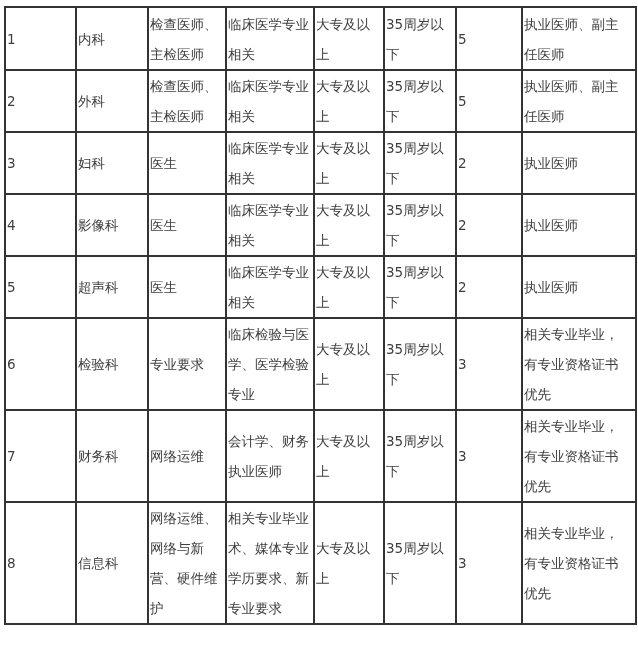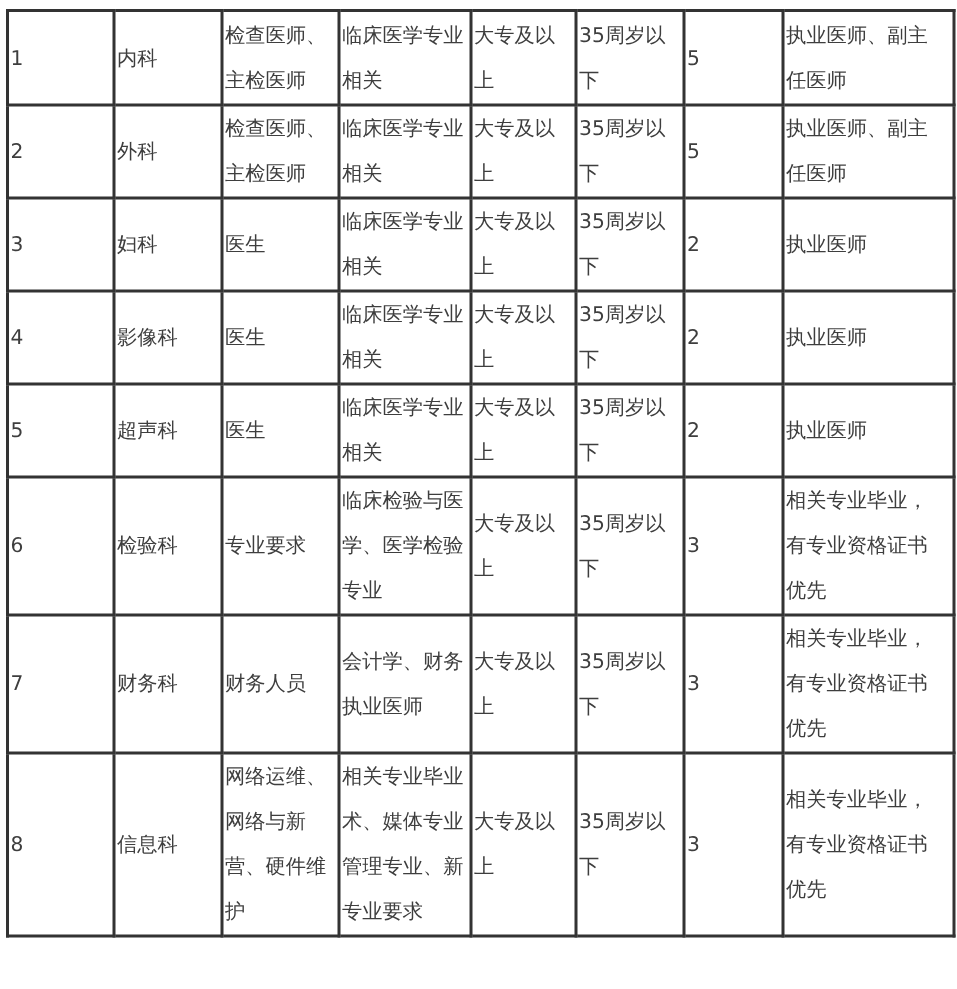--- a/index.html
+++ b/index.html
@@ -204,21 +204,21 @@
         <td>
           <span class="line">相关专业毕业，</span>
           <span class="line">有专业资格证书</span>
           <span class="line">优先</span>
         </td>
       </tr>
       <tr style="height: 92px;">
         <td>7</td>
         <td>财务科</td>
         <td>
-          <span class="line">财务人员</span>
+          <span class="line">网络运维</span>
         </td>
         <td>
           <span class="line">会计学、财务</span>
           <span class="line">执业医师</span>
         </td>
         <td>
           <span class="line">大专及以</span>
           <span class="line">上</span>
         </td>
         <td>
@@ -237,21 +237,21 @@
         <td>信息科</td>
         <td>
           <span class="line">网络运维、</span>
           <span class="line">网络与新</span>
           <span class="line">营、硬件维</span>
           <span class="line">护</span>
         </td>
         <td>
           <span class="line">相关专业毕业</span>
           <span class="line">术、媒体专业</span>
-          <span class="line">管理专业、新</span>
+          <span class="line">学历要求、新</span>
           <span class="line">专业要求</span>
         </td>
         <td>
           <span class="line">大专及以</span>
           <span class="line">上</span>
         </td>
         <td>
           <span class="line">35周岁以</span>
           <span class="line">下</span>
         </td>

